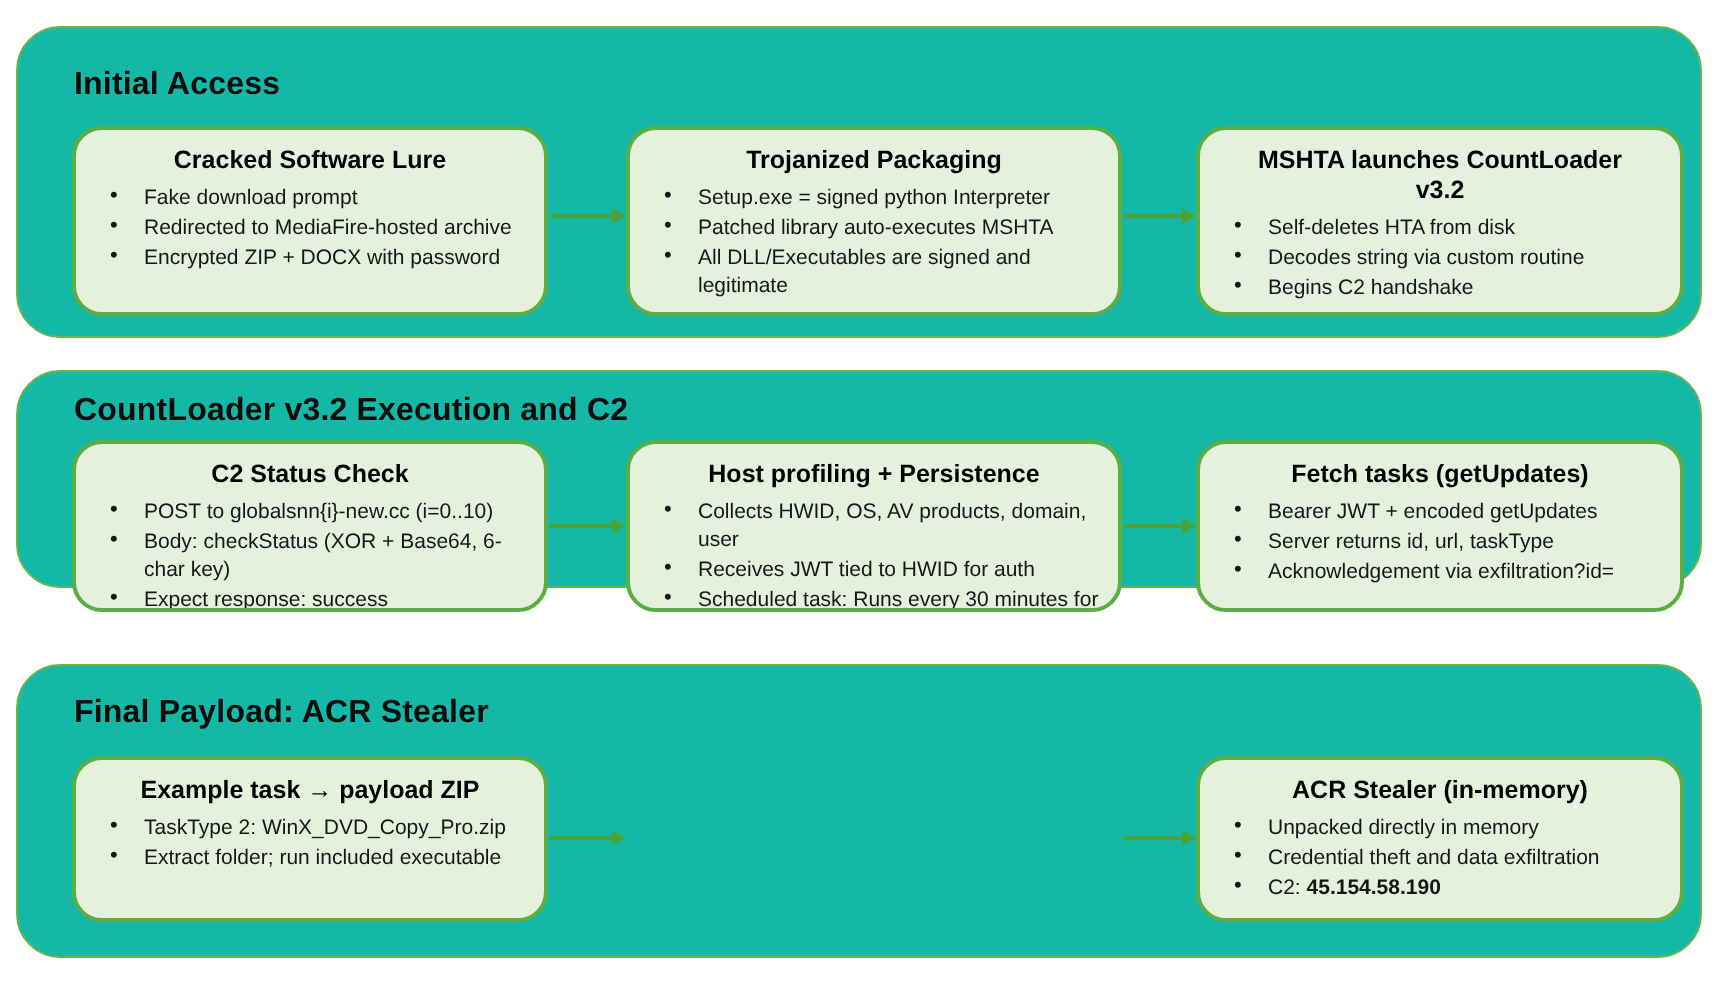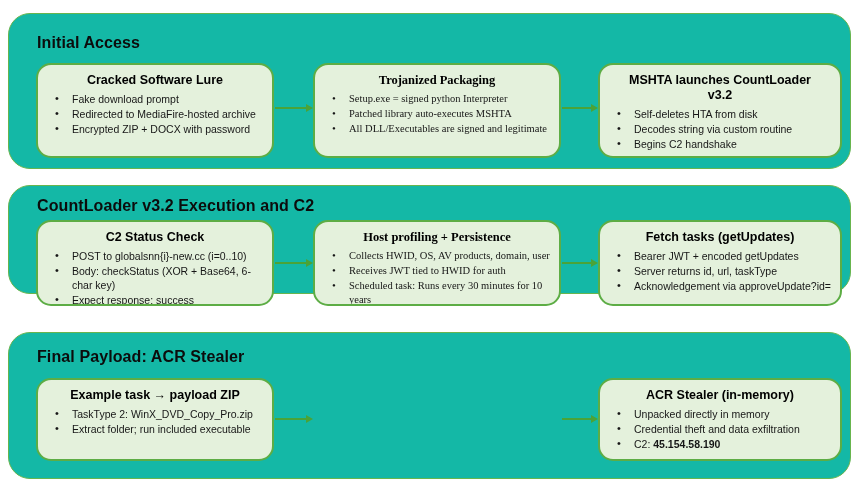--- a/index.html
+++ b/index.html
@@ -28,21 +28,21 @@
   }
   .section-1 .section-title { top:20px; }
   .section-2 .section-title { top:11px; }
   .section-3 .section-title { top:15px; }
   .box {
     position:absolute; background:var(--box-fill);
     border:2px solid var(--box-border); border-radius:15px;
     padding:7px 8px 0 8px; overflow:hidden;
   }
   .col-1 { left:27px;  width:238px; }
-  .col-2 { left:304px; width:248px;font-family:Liberation Serif, serif; }
+  .col-2 { left:304px; width:248px; }
   .col-3 { left:589px; width:244px; }
   .section-1 .box { top:49px; height:95px; }
   .section-2 .box { top:34px; height:86px; }
   .section-3 .box { top:45px; height:83px; }
   .box-title {
     text-align:center; font-weight:700; font-size:12.5px;
     line-height:1.18; color:#000; margin:1px 0 4px 0; padding:0 4px;
   }
   .box-title.narrow { max-width:214px; margin-left:auto; margin-right:auto; }
   .bullets { list-style:none; font-size:10.5px; line-height:1.34; }
@@ -126,21 +126,21 @@
         </ul>
     </div>
 
     <div class="arrow arrow-2"></div>
 
     <div class="box col-3">
       <div class="box-title">Fetch tasks (getUpdates)</div>
       <ul class="bullets">
           <li>Bearer JWT + encoded getUpdates</li>
           <li>Server returns id, url, taskType</li>
-          <li>Acknowledgement via approveUpdate?id=</li>
+          <li>Acknowledgement via exfiltration?id=</li>
         </ul>
     </div>
   </div>
 
   <div class="section section-3">
     <div class="section-title">Final Payload: ACR Stealer</div>
 
     <div class="box col-1">
       <div class="box-title">Example task → payload ZIP</div>
       <ul class="bullets">

